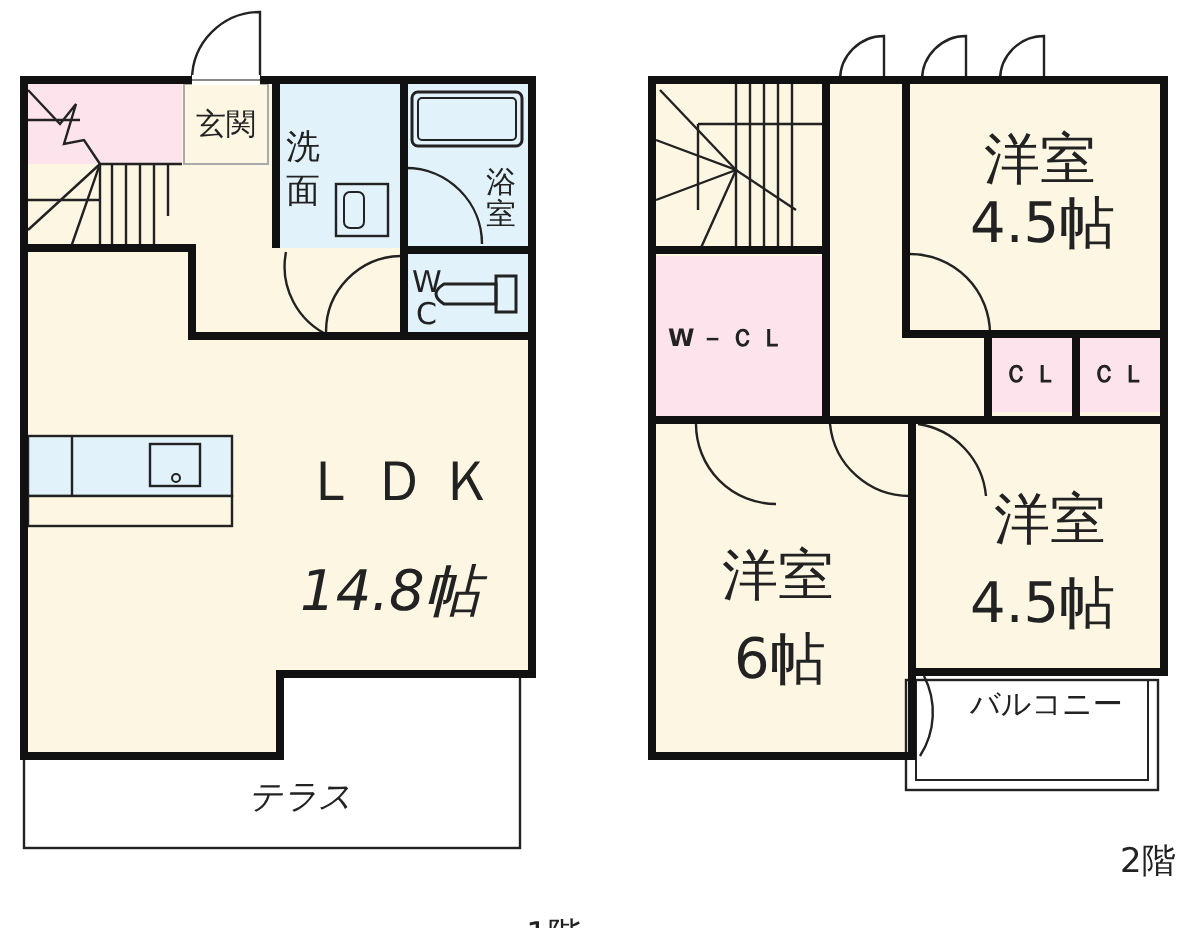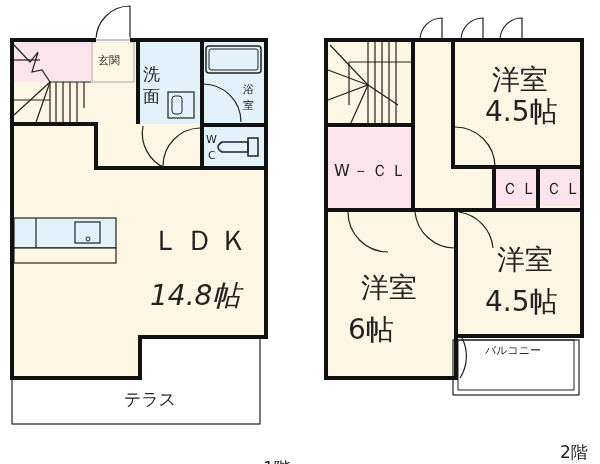--- a/index.html
+++ b/index.html
@@ -1,22 +1,22 @@
 <!DOCTYPE html>
 <html><head>
 <meta charset="utf-8">
 <style>
   html, body { margin:0; padding:0; background:#ffffff; }
   body { width:600px; height:464px; position:relative; overflow:hidden; font-family:"DejaVu Sans", sans-serif; }
   svg { position:absolute; left:0; top:0; }
   .lbl { position:absolute; color:#222; white-space:nowrap; line-height:1; }
   .big { font-size:28px; }
   .med { font-size:17px; }
-  .sm  { font-size:11px; }
-  .xs  { font-size:16px; letter-spacing:3px; }
+  .sm  { font-size:15px; }
+  .xs  { font-size:12px; letter-spacing:3px;font-weight:bold; }
 </style>
 </head>
 <body>
 
 <svg width="600" height="464" viewBox="0 0 600 464">
 
   <rect x="12" y="338" width="248" height="86" fill="#ffffff" stroke="#222" stroke-width="1.2"></rect>
 
   <path d="M12,40 L266,40 L266,337 L140,337 L140,378 L12,378 Z" fill="#fdf6e3"></path>
 
@@ -119,26 +119,26 @@
 
 <div class="lbl sm" style="left:98px;top:55px;">玄関</div>
 <div class="lbl med" style="left:143px;top:66px;">洗</div>
 <div class="lbl med" style="left:143px;top:88px;">面</div>
 <div class="lbl sm" style="left:243px;top:84px;">浴</div>
 <div class="lbl sm" style="left:243px;top:100px;">室</div>
 <div class="lbl sm" style="left:206px;top:134px;">W</div>
 <div class="lbl sm" style="left:208px;top:150px;">C</div>
 <div class="lbl big" style="left:152px;top:227px;letter-spacing:6px;">ＬＤＫ</div>
 <div class="lbl big" style="left:150px;top:282px;font-style:italic;">14.8帖</div>
-<div class="lbl med" style="left:124px;top:391px;">テラス</div>
+<div class="lbl med" style="left:124px;top:391px;font-style:italic;">テラス</div>
 <div class="lbl med" style="left:236px;top:460px;margin-left:27px;">1階</div>
 
 <div class="lbl big" style="left:492px;top:66px;">洋室</div>
 <div class="lbl big" style="left:485px;top:98px;">4.5帖</div>
 <div class="lbl xs" style="left:334px;top:163px;">W－ＣＬ</div>
 <div class="lbl xs" style="left:502px;top:181px;">ＣＬ</div>
 <div class="lbl xs" style="left:546px;top:181px;">ＣＬ</div>
 <div class="lbl big" style="left:361px;top:274px;">洋室</div>
-<div class="lbl big" style="left:348px;top:316px;">6帖</div>
+<div class="lbl big" style="left:367px;top:316px;">6帖</div>
 <div class="lbl big" style="left:497px;top:246px;">洋室</div>
 <div class="lbl big" style="left:485px;top:288px;">4.5帖</div>
 <div class="lbl sm" style="left:485px;top:345px;">バルコニー</div>
-<div class="lbl med" style="left:560px;top:444px;">2階</div>
+<div class="lbl med" style="left:560px;top:423px;">2階</div>
 
 </body></html>

